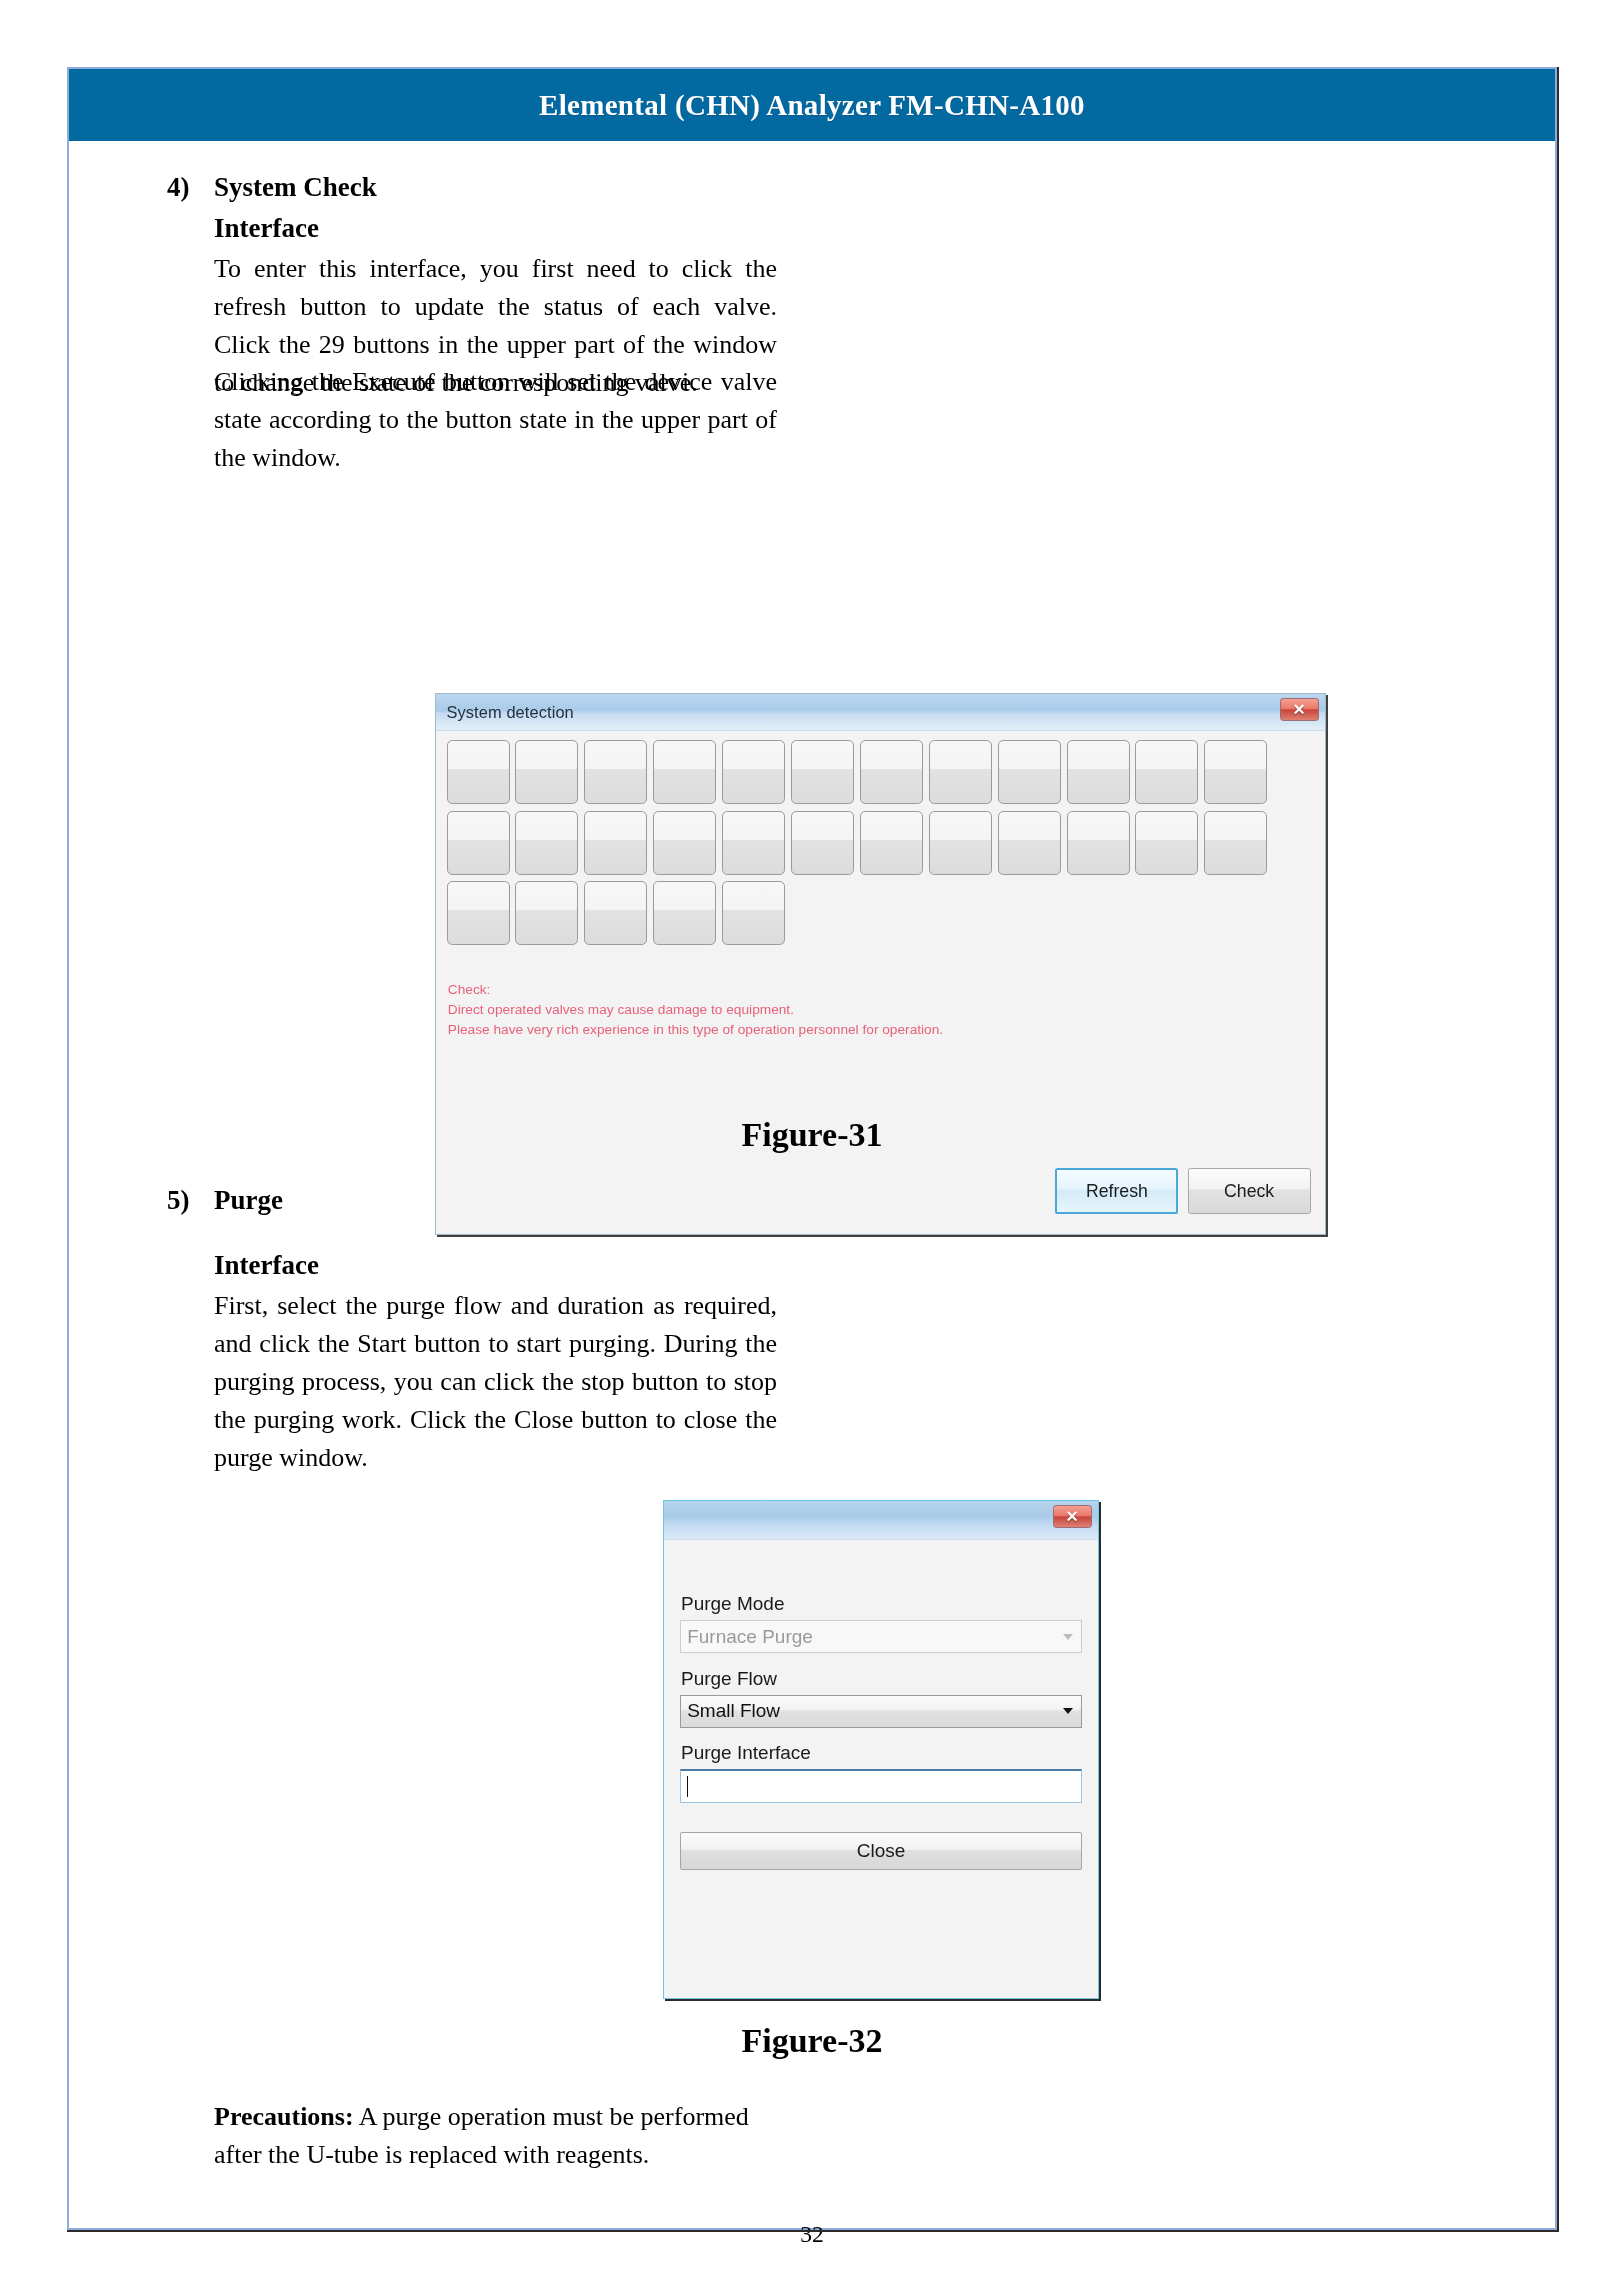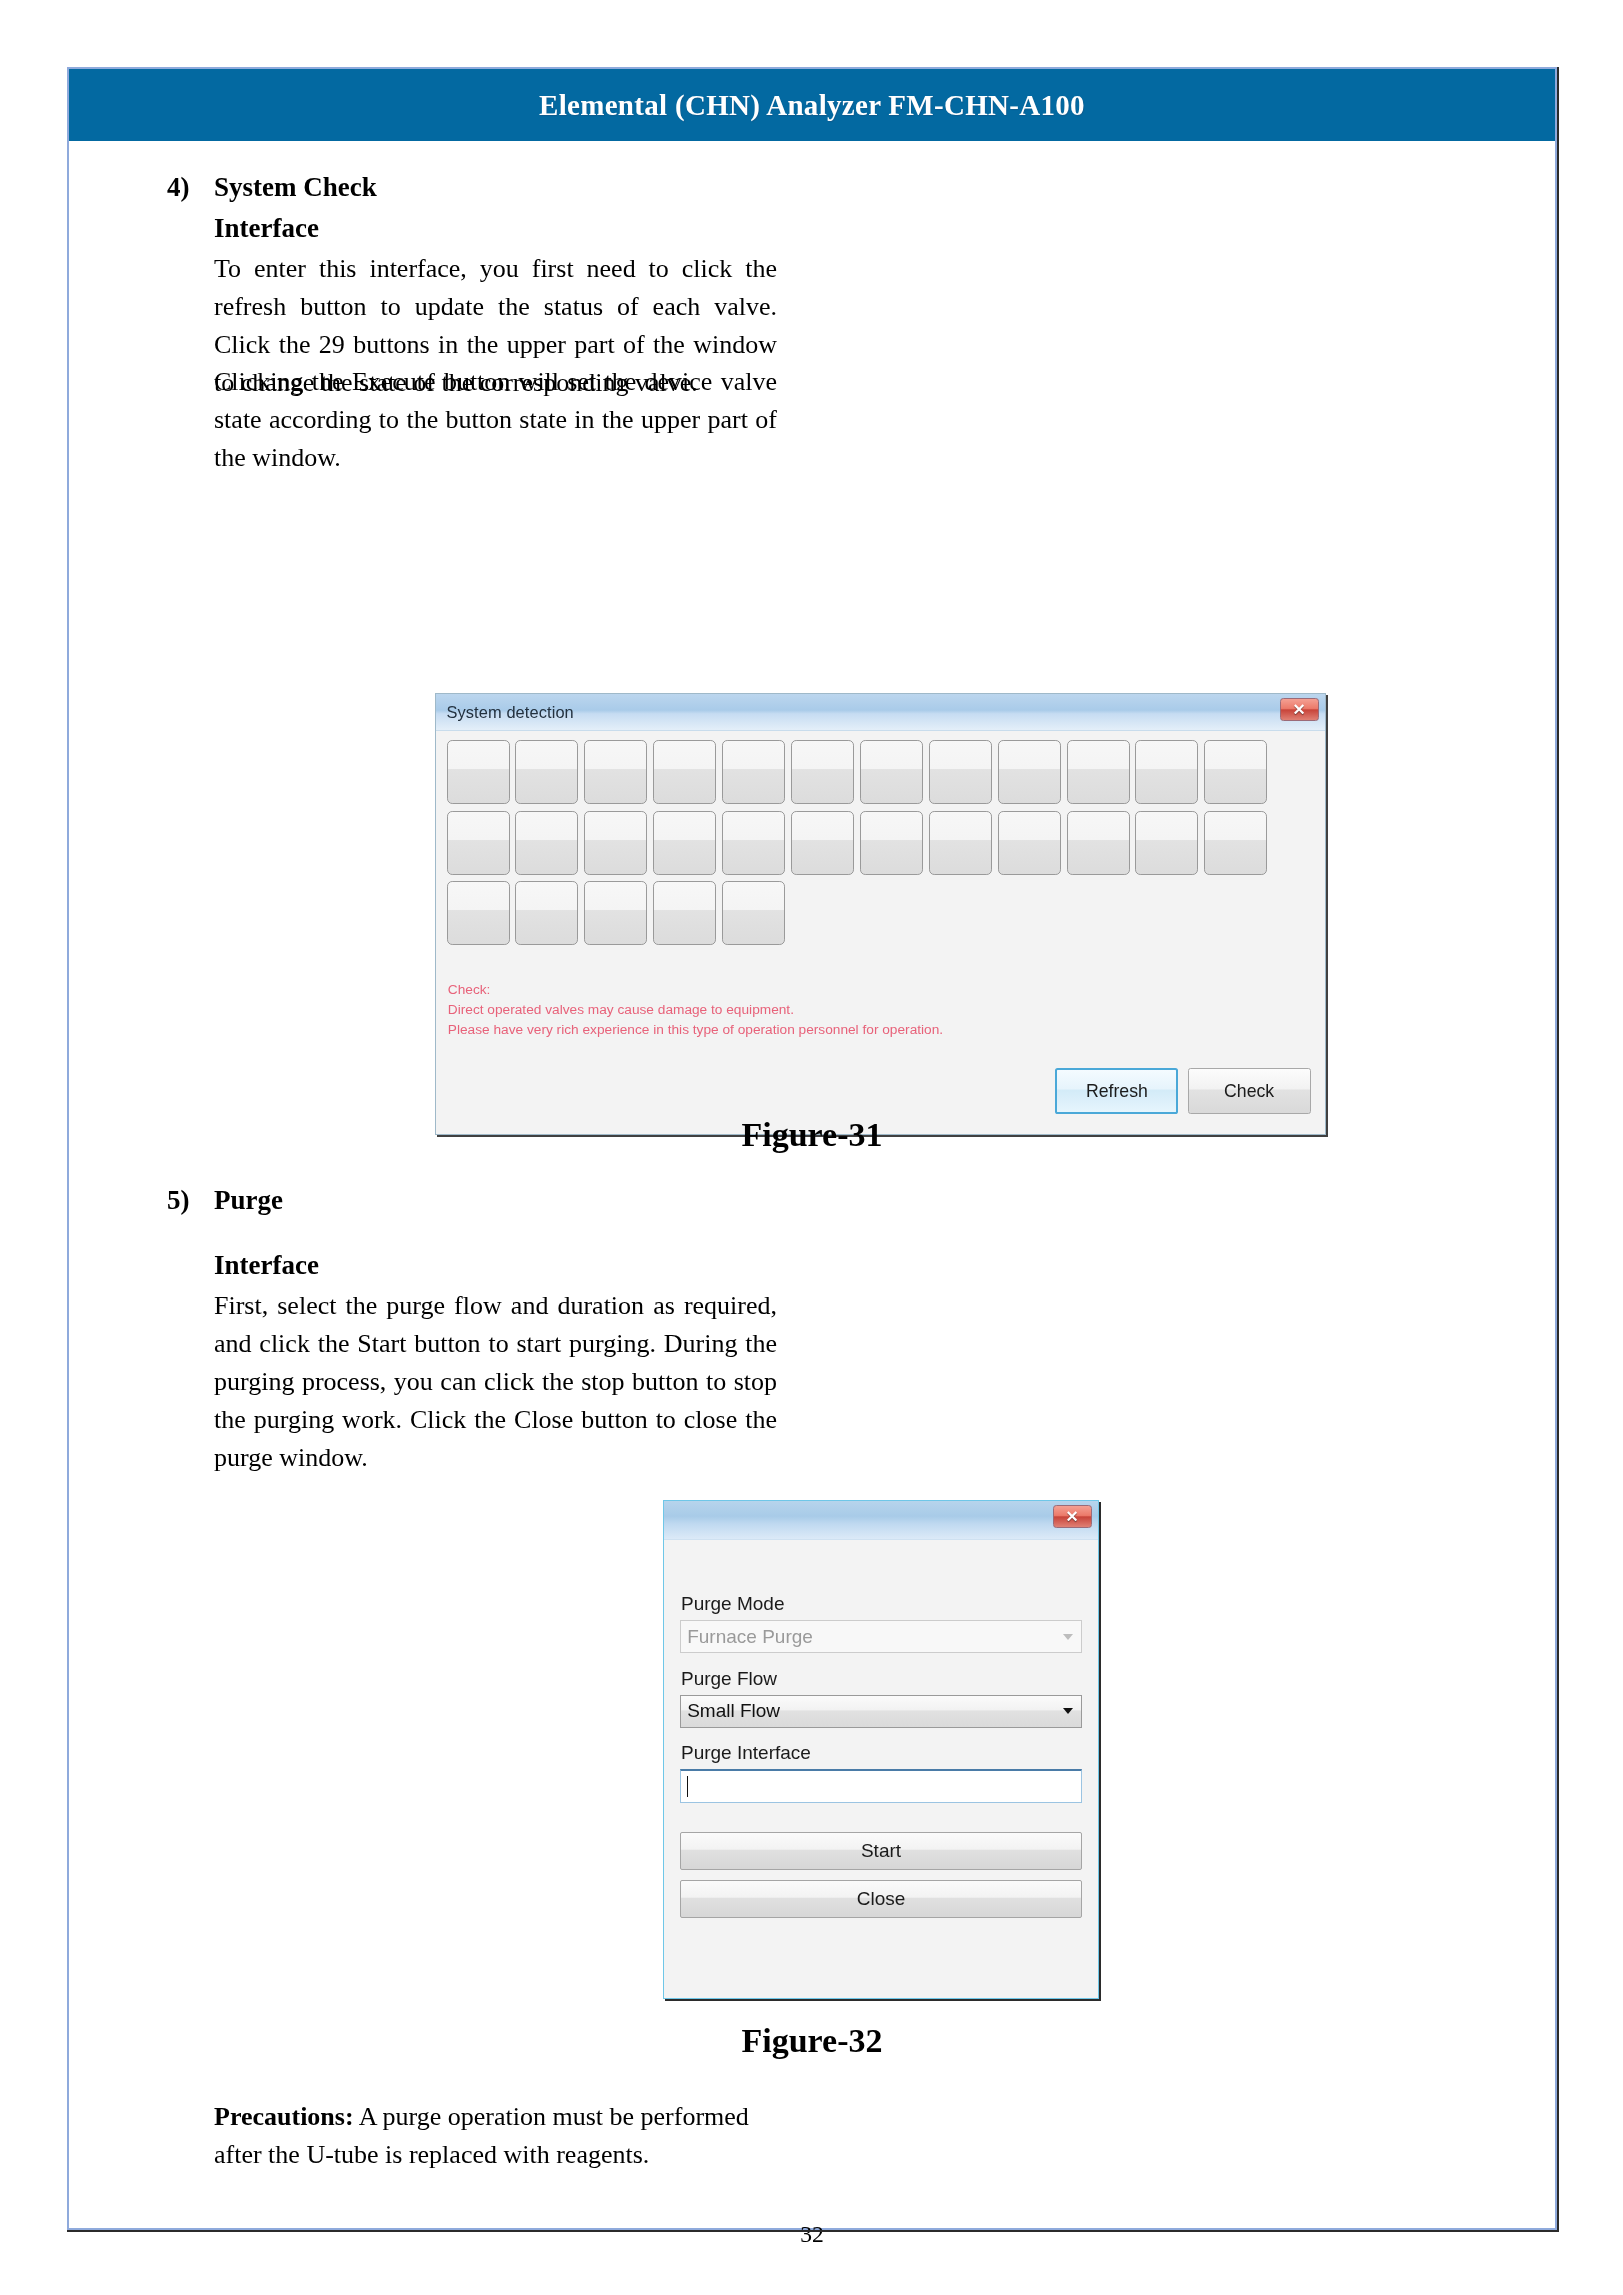--- a/index.html
+++ b/index.html
@@ -114,21 +114,21 @@
     color: #000;
     text-align: center;
   }
 
   
   #sysdlg {
     position: absolute;
     left: 366px;
     top: 552px;
     width: 891px;
-    height: 442px;
+    height: 542px;
     box-sizing: border-box;
     background: #f1f1f1;
     border: 1.3px solid #9fb9c9;
     box-shadow: 2px 2px 0 rgba(30,30,30,0.85);
   }
   #sysdlg-titlebar {
     position: relative;
     height: 37px;
     background: linear-gradient(to bottom, #bcd6ee 0%, #a9cbe9 45%, #c6dcf2 55%, #e4eff9 100%);
     border-bottom: 0.7px solid #c8dcec;
@@ -455,21 +455,20 @@
           <span>Small Flow</span>
           <span class="caret"></span>
         </div>
 
         <div class="field-label">Purge Interface</div>
         <div class="textinput" title="">
           <span class="caret-bar"></span>
             <span></span>
         </div>
 
-        <div class="purge-btn">Start</div>
         <div class="purge-btn">Close</div>
 
       </div>
     </div>
 
     <div class="fig-caption" style="left:0; top:1881px; width:100%;">Figure-32</div>
 
     <div class="body-para nojust" style="left:145px; top:1957px; width:563px;">
       <b>Precautions:</b><span> A purge operation must be performed after the U-tube is replaced with reagents.</span>
     </div>

